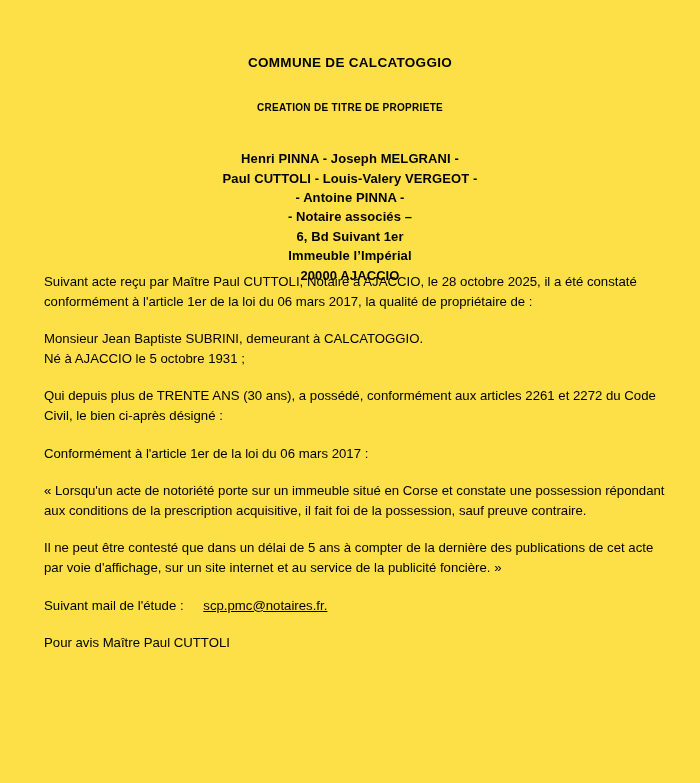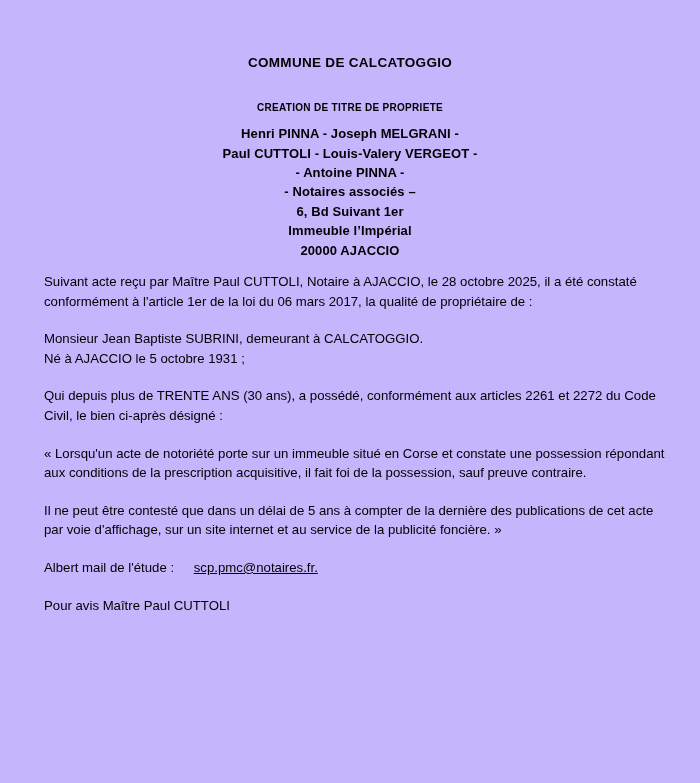--- a/index.html
+++ b/index.html
@@ -14,21 +14,21 @@
     position: relative;
     overflow: hidden;
     font-family: "Liberation Sans", sans-serif;
     color: #000000;
     -webkit-font-smoothing: none;
   }
 
   .page {
     position: absolute;
     inset: 0;
-    background: #c4b5fd;
+    background: #fde047;
   }
 
   
   .doc-header {
     position: absolute;
     left: 0;
     right: 0;
     top: 55px;
     text-align: center;
   }
@@ -41,21 +41,21 @@
   }
   .title-sub {
     font-size: 10px;
     font-weight: bold;
     letter-spacing: 0.3px;
     line-height: 1.2;
     margin: 31px 0 0 0;
   }
 
   .notary-block {
-    margin-top: 10px;
+    margin-top: 35px;
     font-size: 13px;
     font-weight: bold;
     line-height: 19.4px;
     letter-spacing: 0.1px;
   }
   .notary-block .nline {
     display: block;
     white-space: pre;
   }
 
@@ -91,42 +91,43 @@
 
   <div class="doc-header">
     <div class="title-main">COMMUNE DE CALCATOGGIO</div>
 
     <div class="title-sub">CREATION DE TITRE DE PROPRIETE</div>
 
     <div class="notary-block">
       <span class="nline">Henri PINNA - Joseph MELGRANI -</span>
       <span class="nline">Paul CUTTOLI - Louis-Valery VERGEOT -</span>
       <span class="nline">- Antoine PINNA -</span>
-      <span class="nline">- Notaires associés –</span>
+      <span class="nline">- Notaire associés –</span>
       <span class="nline">6, Bd Suivant 1er</span>
       <span class="nline">Immeuble l’Impérial</span>
       <span class="nline">20000 AJACCIO</span>
     </div>
   </div>
 
   <div class="body-text">
 
     <p class="para">Suivant acte reçu par Maître Paul CUTTOLI, Notaire à AJACCIO, le 28 octobre 2025, il a été constaté conformément à l'article 1er de la loi du 06 mars 2017, la qualité de propriétaire de :</p>
 
     <p class="para">Monsieur Jean Baptiste SUBRINI, demeurant à CALCATOGGIO.
 Né à AJACCIO le 5 octobre 1931 ;</p>
 
     <p class="para">Qui depuis plus de TRENTE ANS (30 ans), a possédé, conformément aux articles 2261 et 2272 du Code Civil, le bien ci-après désigné :</p>
 
 
 
+    <p class="para">Conformément à l'article 1er de la loi du 06 mars 2017 :</p>
 
     <p class="para">« Lorsqu'un acte de notoriété porte sur un immeuble situé en Corse et constate une possession répondant aux conditions de la prescription acquisitive, il fait foi de la possession, sauf preuve contraire.</p>
 
     <p class="para">Il ne peut être contesté que dans un délai de 5 ans à compter de la dernière des publications de cet acte par voie d'affichage, sur un site internet et au service de la publicité foncière. »</p>
 
-    <p class="para"><span>Albert mail de l'étude : </span><a class="maillink" href="#">scp.pmc@notaires.fr.</a></p>
+    <p class="para"><span>Suivant mail de l'étude : </span><a class="maillink" href="#">scp.pmc@notaires.fr.</a></p>
 
     <p class="para">Pour avis Maître Paul CUTTOLI</p>
 
   </div>
 
 </div>
 
 </body></html>

